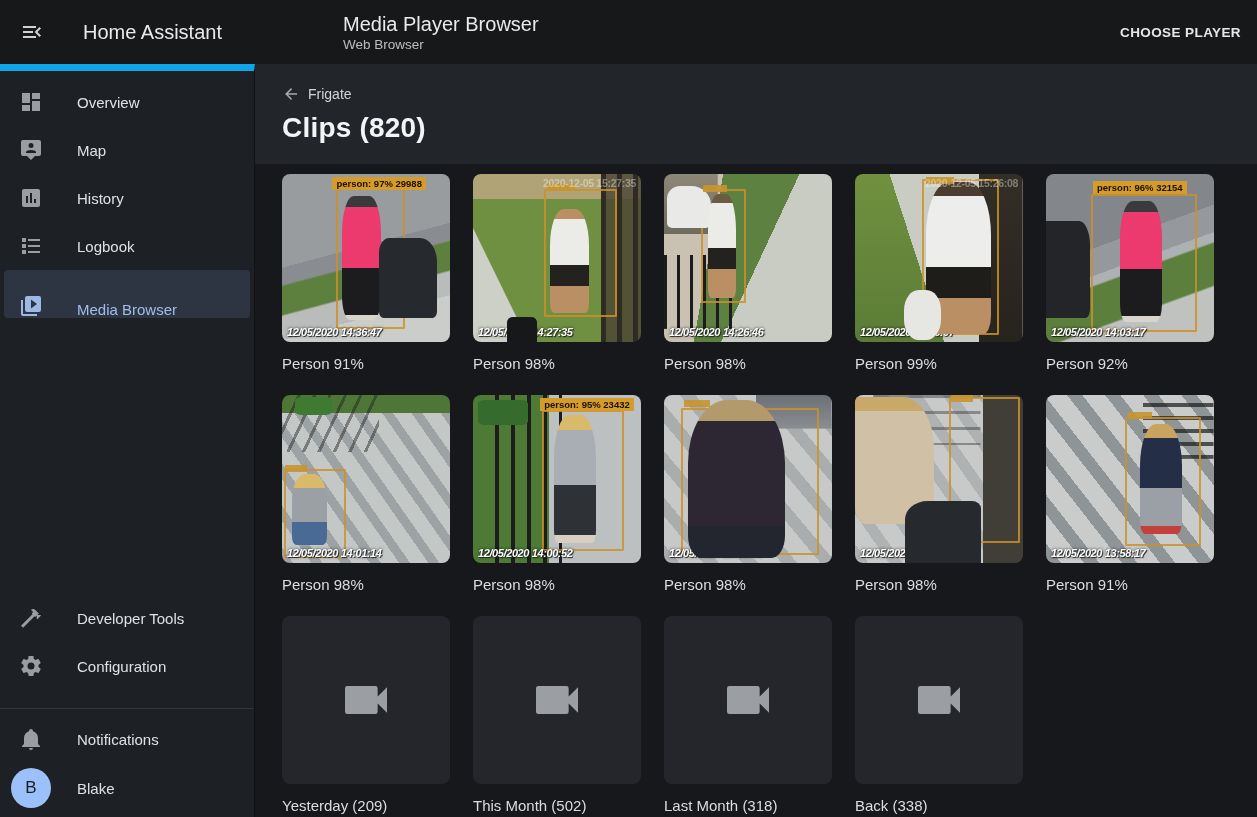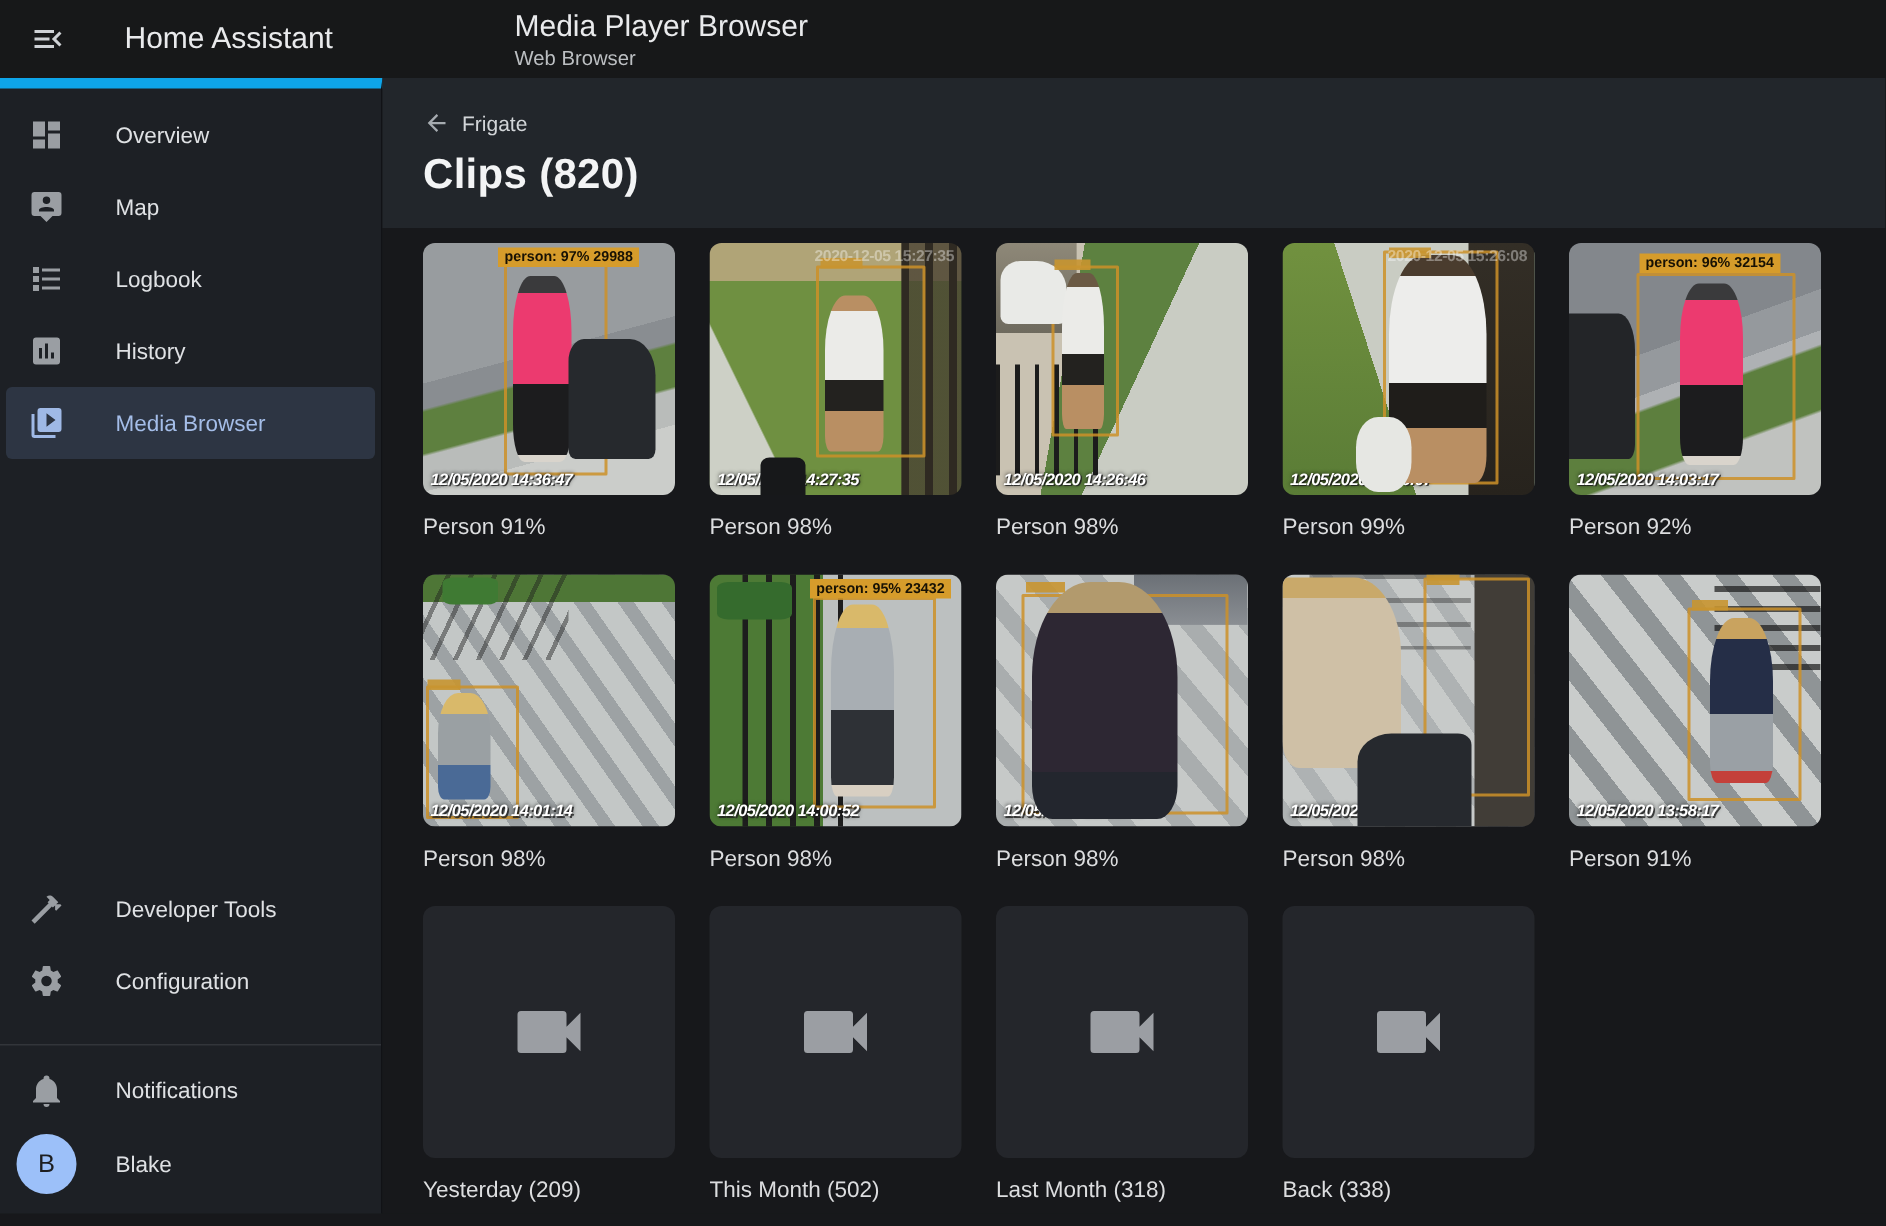--- a/index.html
+++ b/index.html
@@ -1,20 +1,20 @@
 <!DOCTYPE html>
 <html><head>
 <meta charset="utf-8">
 <style>
   * { margin:0; padding:0; box-sizing:border-box; }
   html,body { width:1257px; height:817px; overflow:hidden; background:#17181b;
     font-family:"Liberation Sans","DejaVu Sans",sans-serif; }
 
   
-  .topbar { position:relative; height:52px; background:#171819; display:flex; align-items:center; }
+  .topbar { position:relative; height:64px; background:#171819; display:flex; align-items:center; }
   .topbar-left { width:255px; flex:0 0 255px; display:flex; align-items:center; height:100%; }
   .menu-btn { width:24px; height:24px; margin-left:20px; color:#cfd2d6; cursor:pointer; }
   .menu-btn svg { width:24px; height:24px; fill:currentColor; }
   .app-title { margin-left:39px; font-size:20px; color:#e9eaec; font-weight:400; }
   .panel-head { margin-left:88px; display:flex; flex-direction:column; justify-content:center; }
   .panel-title { font-size:20px; color:#e9eaec; font-weight:400; line-height:24px; }
   .panel-subtitle { font-size:13.5px; color:#bcbfc2; line-height:17px; }
   .topbar-spacer { flex:1; }
   .choose-player { font-size:13.5px; font-weight:700; letter-spacing:.4px; color:#e4e7eb;
     padding:10px 16px; cursor:pointer; background:none; border:none;
@@ -26,21 +26,21 @@
     border-top:7px solid #0ea5e9; display:flex; flex-direction:column; }
   .main { flex:1; display:flex; flex-direction:column; min-width:0; }
 
   
   .nav-group { padding-top:7px; }
   .nav-item { height:48px; display:flex; align-items:center; cursor:pointer;
     margin:0 4px; border-radius:4px; }
   .nav-item .nico { width:24px; height:24px; margin-left:15px; color:#9a9ea3; flex:0 0 24px; }
   .nav-item .nico svg { width:24px; height:24px; fill:currentColor; }
   .nav-item .nlabel { margin-left:34px; font-size:15px; color:#dfe1e4; }
-  .nav-item.selected { background:#2d3543; }
+  .nav-item.selected { background:#2d3543;align-items:flex-end; }
   .nav-item.selected .nico { color:#9fb9e6; }
   .nav-item.selected .nlabel { color:#a4bde8; font-weight:500; }
   .sidebar-spacer { flex:1; }
   .sidebar-divider { height:1px; background:#32353a; margin:18px 0 6px 0; }
   .user-item { height:50px; display:flex; align-items:center; cursor:pointer; margin:0 4px 8px 4px; }
   .avatar { width:40px; height:40px; border-radius:50%; background:#9cc0f9; margin-left:7px;
     display:flex; align-items:center; justify-content:center;
     font-size:17px; font-weight:400; color:#1d1e20; }
   .user-item .nlabel { margin-left:26px; font-size:15px; color:#dfe1e4; }
 
@@ -191,20 +191,21 @@
           <path d="M21,15.61L19.59,17L14.58,12L19.59,7L21,8.39L17.44,12L21,15.61M3,6H16V8H3V6M3,13V11H13V13H3M3,18V16H16V18H3Z"></path>
         </svg>
     </div>
     <div class="app-title">Home Assistant</div>
   </div>
   <div class="panel-head">
     <div class="panel-title">Media Player Browser</div>
     <div class="panel-subtitle">Web Browser</div>
   </div>
   <div class="topbar-spacer"></div>
+  <button class="choose-player">CHOOSE PLAYER</button>
 </div>
 
 <div class="body-row">
 
   <div class="sidebar">
     <div class="nav-group">
       <div class="nav-item">
         <span class="nico">
           <svg viewBox="0 0 24 24">
               <path d="M13,3V9H21V3M13,21H21V11H13M3,21H11V15H3M3,13H11V3H3V13Z"></path>
@@ -214,30 +215,30 @@
       <div class="nav-item">
         <span class="nico">
           <svg viewBox="0 0 24 24">
               <path d="M4,2H20A2,2 0 0,1 22,4V16A2,2 0 0,1 20,18H16L12,22L8,18H4A2,2 0 0,1 2,16V4A2,2 0 0,1 4,2M12,5A2.5,2.5 0 0,0 9.5,7.5A2.5,2.5 0 0,0 12,10A2.5,2.5 0 0,0 14.5,7.5A2.5,2.5 0 0,0 12,5M17,15V14C17,12.67 14.33,12 12,12C9.67,12 7,12.67 7,14V15H17Z"></path>
             </svg></span>
         <span class="nlabel">Map</span>
       </div>
       <div class="nav-item">
         <span class="nico">
           <svg viewBox="0 0 24 24">
-              <path d="M3,4H7V8H3V4M9,5V7H21V5H9M3,10H7V14H3V10M9,11V13H21V11H9M3,16H7V20H3V16M9,17V19H21V17H9"></path>
-            </svg></span>
-        <span class="nlabel">Logbook</span>
+              <path d="M19,3H5C3.89,3 3,3.89 3,5V19A2,2 0 0,0 5,21H19A2,2 0 0,0 21,19V5C21,3.89 20.1,3 19,3M9,17H7V10H9V17M13,17H11V7H13V17M17,17H15V13H17V17Z"></path>
+            </svg></span>
+        <span class="nlabel">History</span>
       </div>
       <div class="nav-item">
         <span class="nico">
           <svg viewBox="0 0 24 24">
-              <path d="M19,3H5C3.89,3 3,3.89 3,5V19A2,2 0 0,0 5,21H19A2,2 0 0,0 21,19V5C21,3.89 20.1,3 19,3M9,17H7V10H9V17M13,17H11V7H13V17M17,17H15V13H17V17Z"></path>
-            </svg></span>
-        <span class="nlabel">History</span>
+              <path d="M3,4H7V8H3V4M9,5V7H21V5H9M3,10H7V14H3V10M9,11V13H21V11H9M3,16H7V20H3V16M9,17V19H21V17H9"></path>
+            </svg></span>
+        <span class="nlabel">Logbook</span>
       </div>
       <div class="nav-item selected">
         <span class="nico">
           <svg viewBox="0 0 24 24">
               <path d="M4,6H2V20A2,2 0 0,0 4,22H18V20H4V6M20,2H8A2,2 0 0,0 6,4V16A2,2 0 0,0 8,18H20A2,2 0 0,0 22,16V4A2,2 0 0,0 20,2M12,14.5V5.5L18,10L12,14.5Z"></path>
             </svg></span>
         <span class="nlabel">Media Browser</span>
       </div>
     </div>
 

